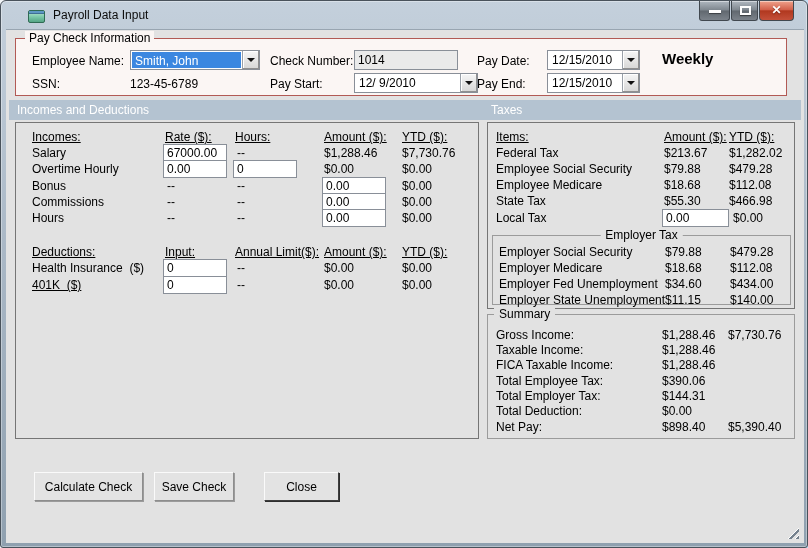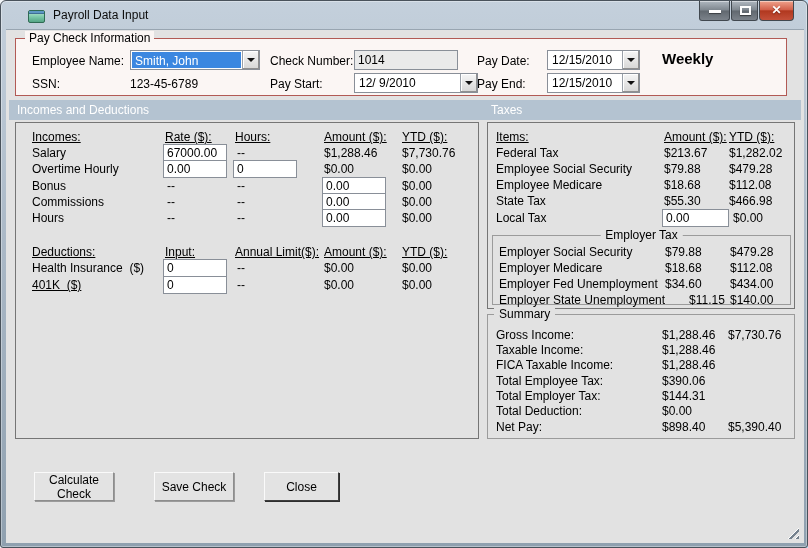--- a/index.html
+++ b/index.html
@@ -268,21 +268,21 @@
 
         <span class="lbl" style="left:6px; top:25px;">Employer Medicare</span>
         <span class="lbl" style="left:172px; top:25px;">$18.68</span>
         <span class="lbl" style="left:237px; top:25px;">$112.08</span>
 
         <span class="lbl" style="left:6px; top:41px;">Employer Fed Unemployment</span>
         <span class="lbl" style="left:172px; top:41px;">$34.60</span>
         <span class="lbl" style="left:237px; top:41px;">$434.00</span>
 
         <span class="lbl" style="left:6px; top:57px;">Employer State Unemployment</span>
-        <span class="lbl" style="left:172px; top:57px;margin-left:24px;">$11.15</span>
+        <span class="lbl" style="left:172px; top:57px;">$11.15</span>
         <span class="lbl" style="left:237px; top:57px;">$140.00</span>
       </div>
     </div>
 
     <div class="gb-gray" style="left:481px; top:284px; width:308px; height:125px; background:#e2e2e2;">
       <span class="gb-label left">Summary</span>
 
       <span class="lbl" style="left:8px; top:13px;">Gross Income:</span>
       <span class="lbl" style="left:174px; top:13px;">$1,288.46</span>
       <span class="lbl" style="left:240px; top:13px;">$7,730.76</span>
@@ -300,19 +300,19 @@
       <span class="lbl" style="left:174px; top:74px;">$144.31</span>
 
       <span class="lbl" style="left:8px; top:89px;">Total Deduction:</span>
       <span class="lbl" style="left:174px; top:89px;">$0.00</span>
 
       <span class="lbl" style="left:8px; top:105px;">Net Pay:</span>
       <span class="lbl" style="left:174px; top:105px;">$898.40</span>
       <span class="lbl" style="left:240px; top:105px;">$5,390.40</span>
     </div>
 
-    <button class="btn97" style="left:28px; top:442px; width:80px;">Calculate Check</button>
+    <button class="btn97" style="left:28px; top:442px; width:109px;">Calculate Check</button>
     <button class="btn97" style="left:148px; top:442px; width:80px;">Save Check</button>
     <button class="btn97 default" style="left:258px; top:442px; width:75px;">Close</button>
   </div>
 
   <div class="grip"></div>
 </div>
 
 </body></html>

